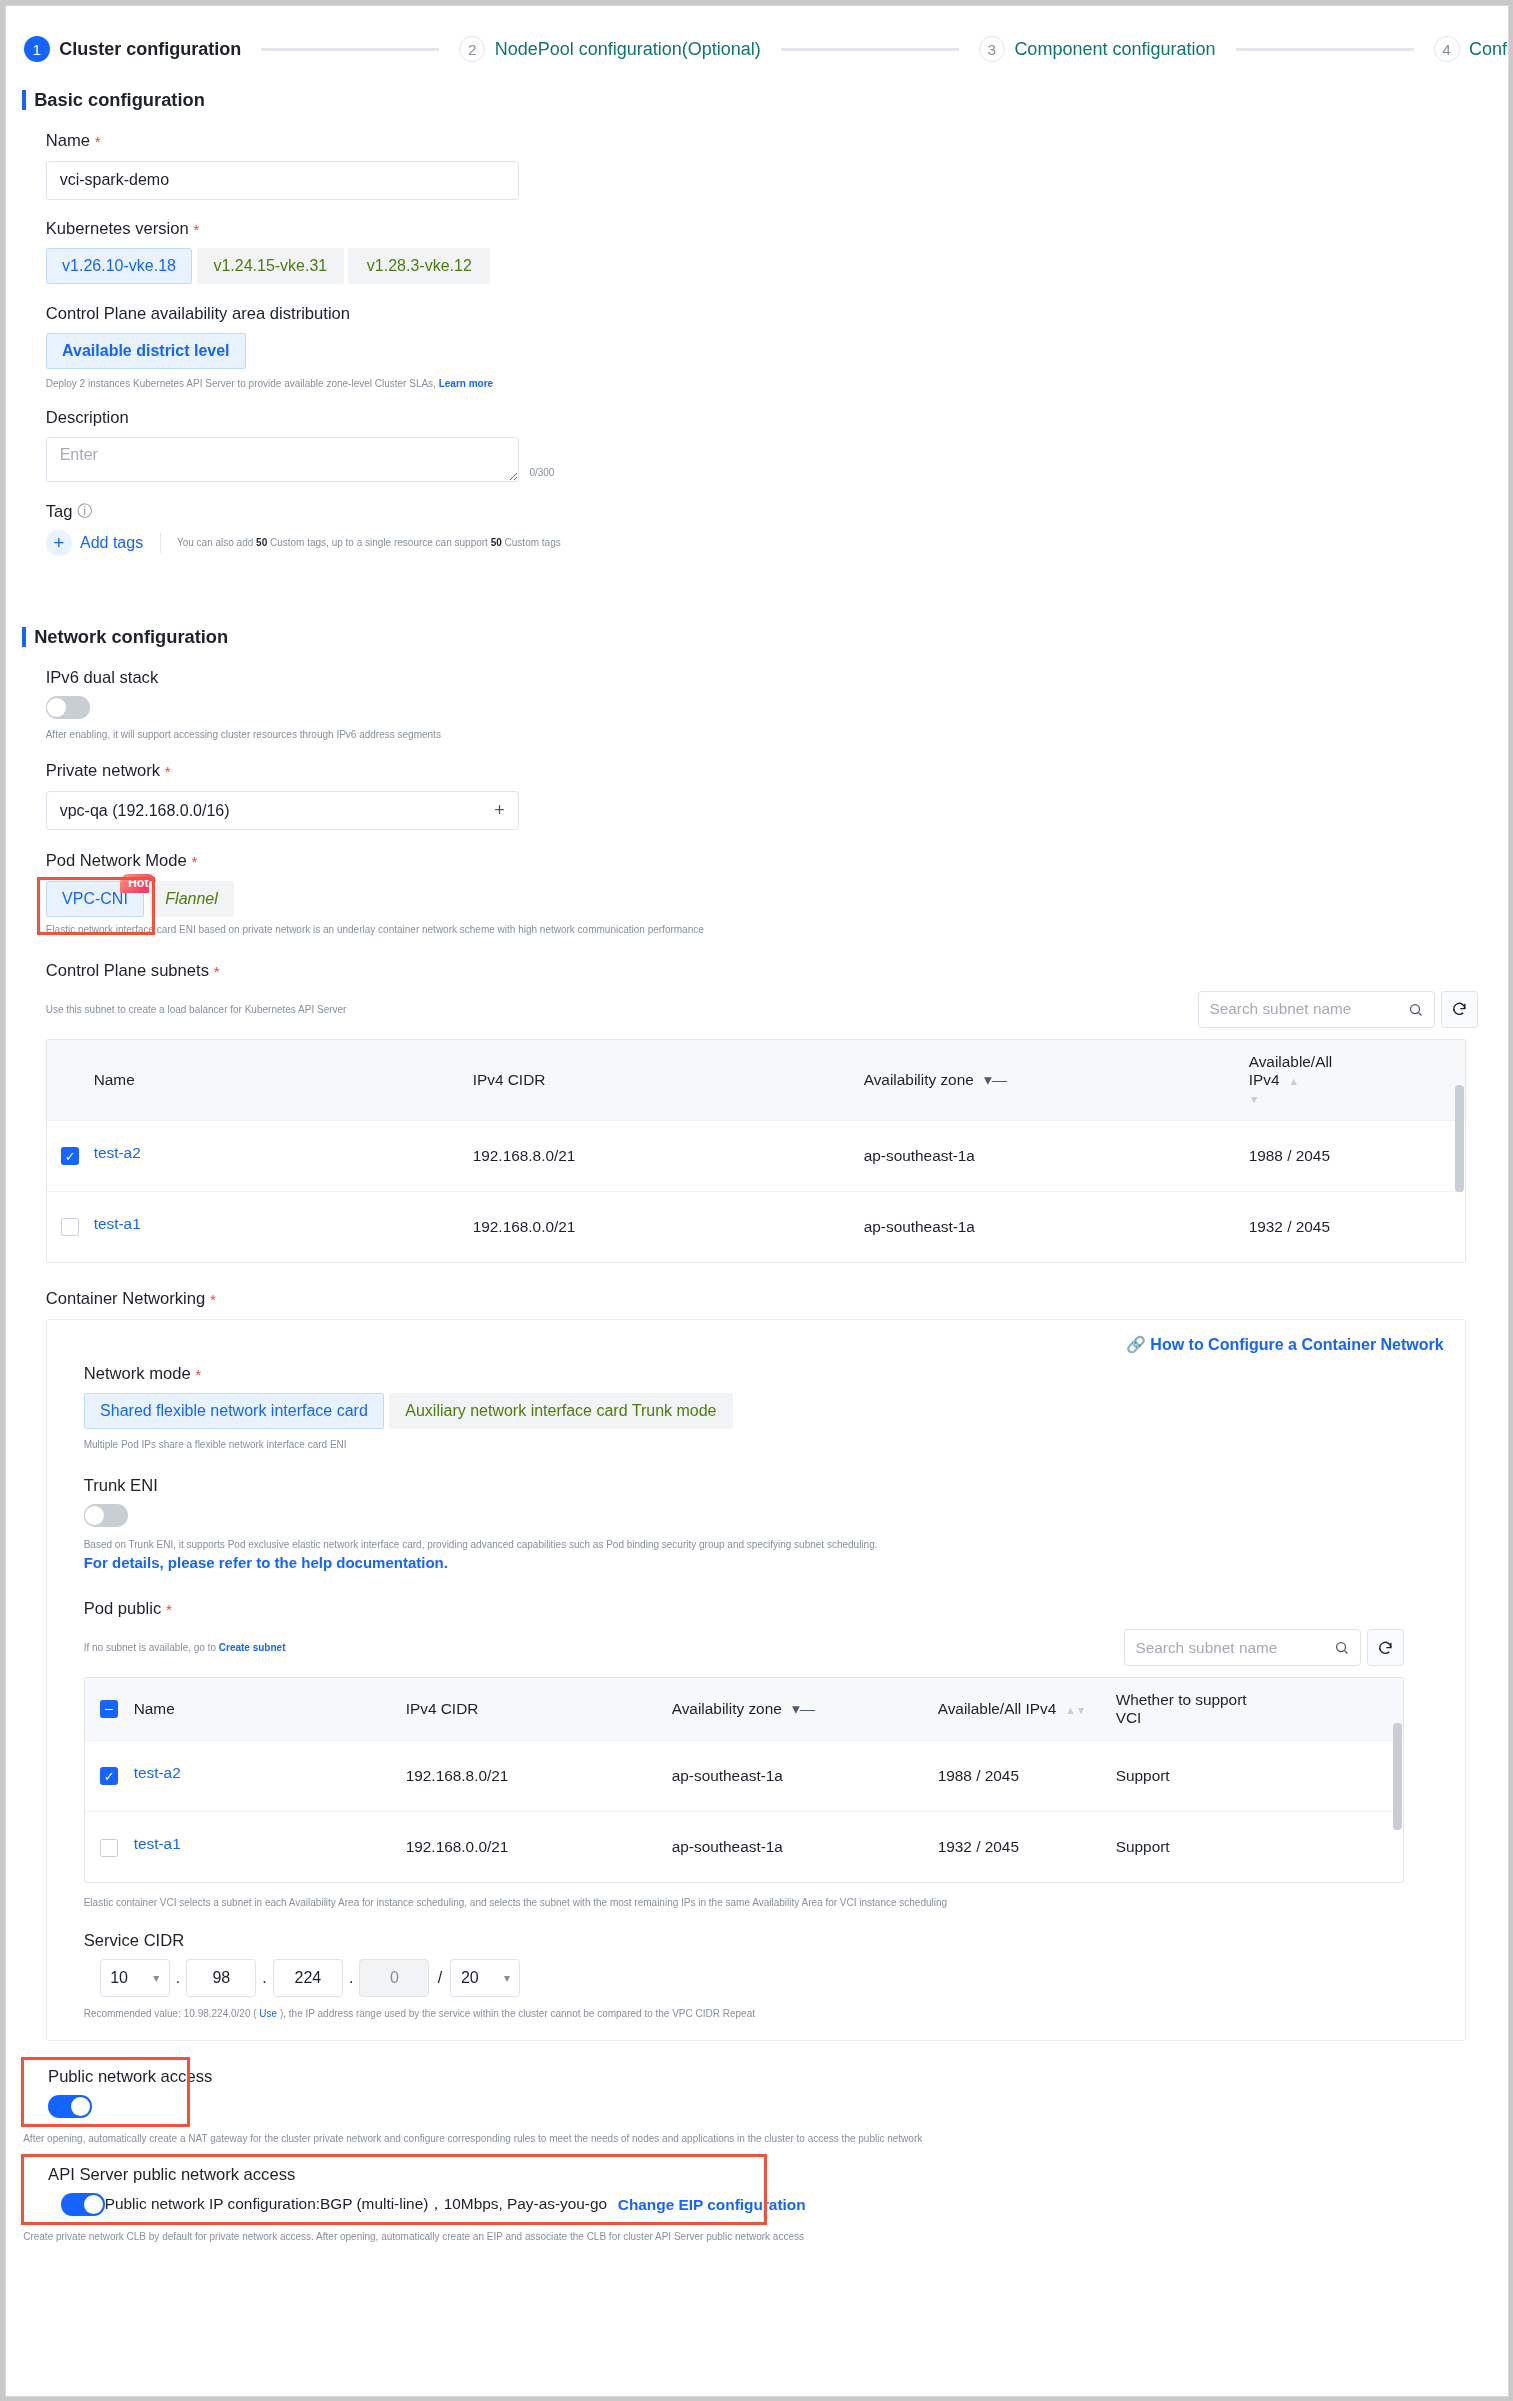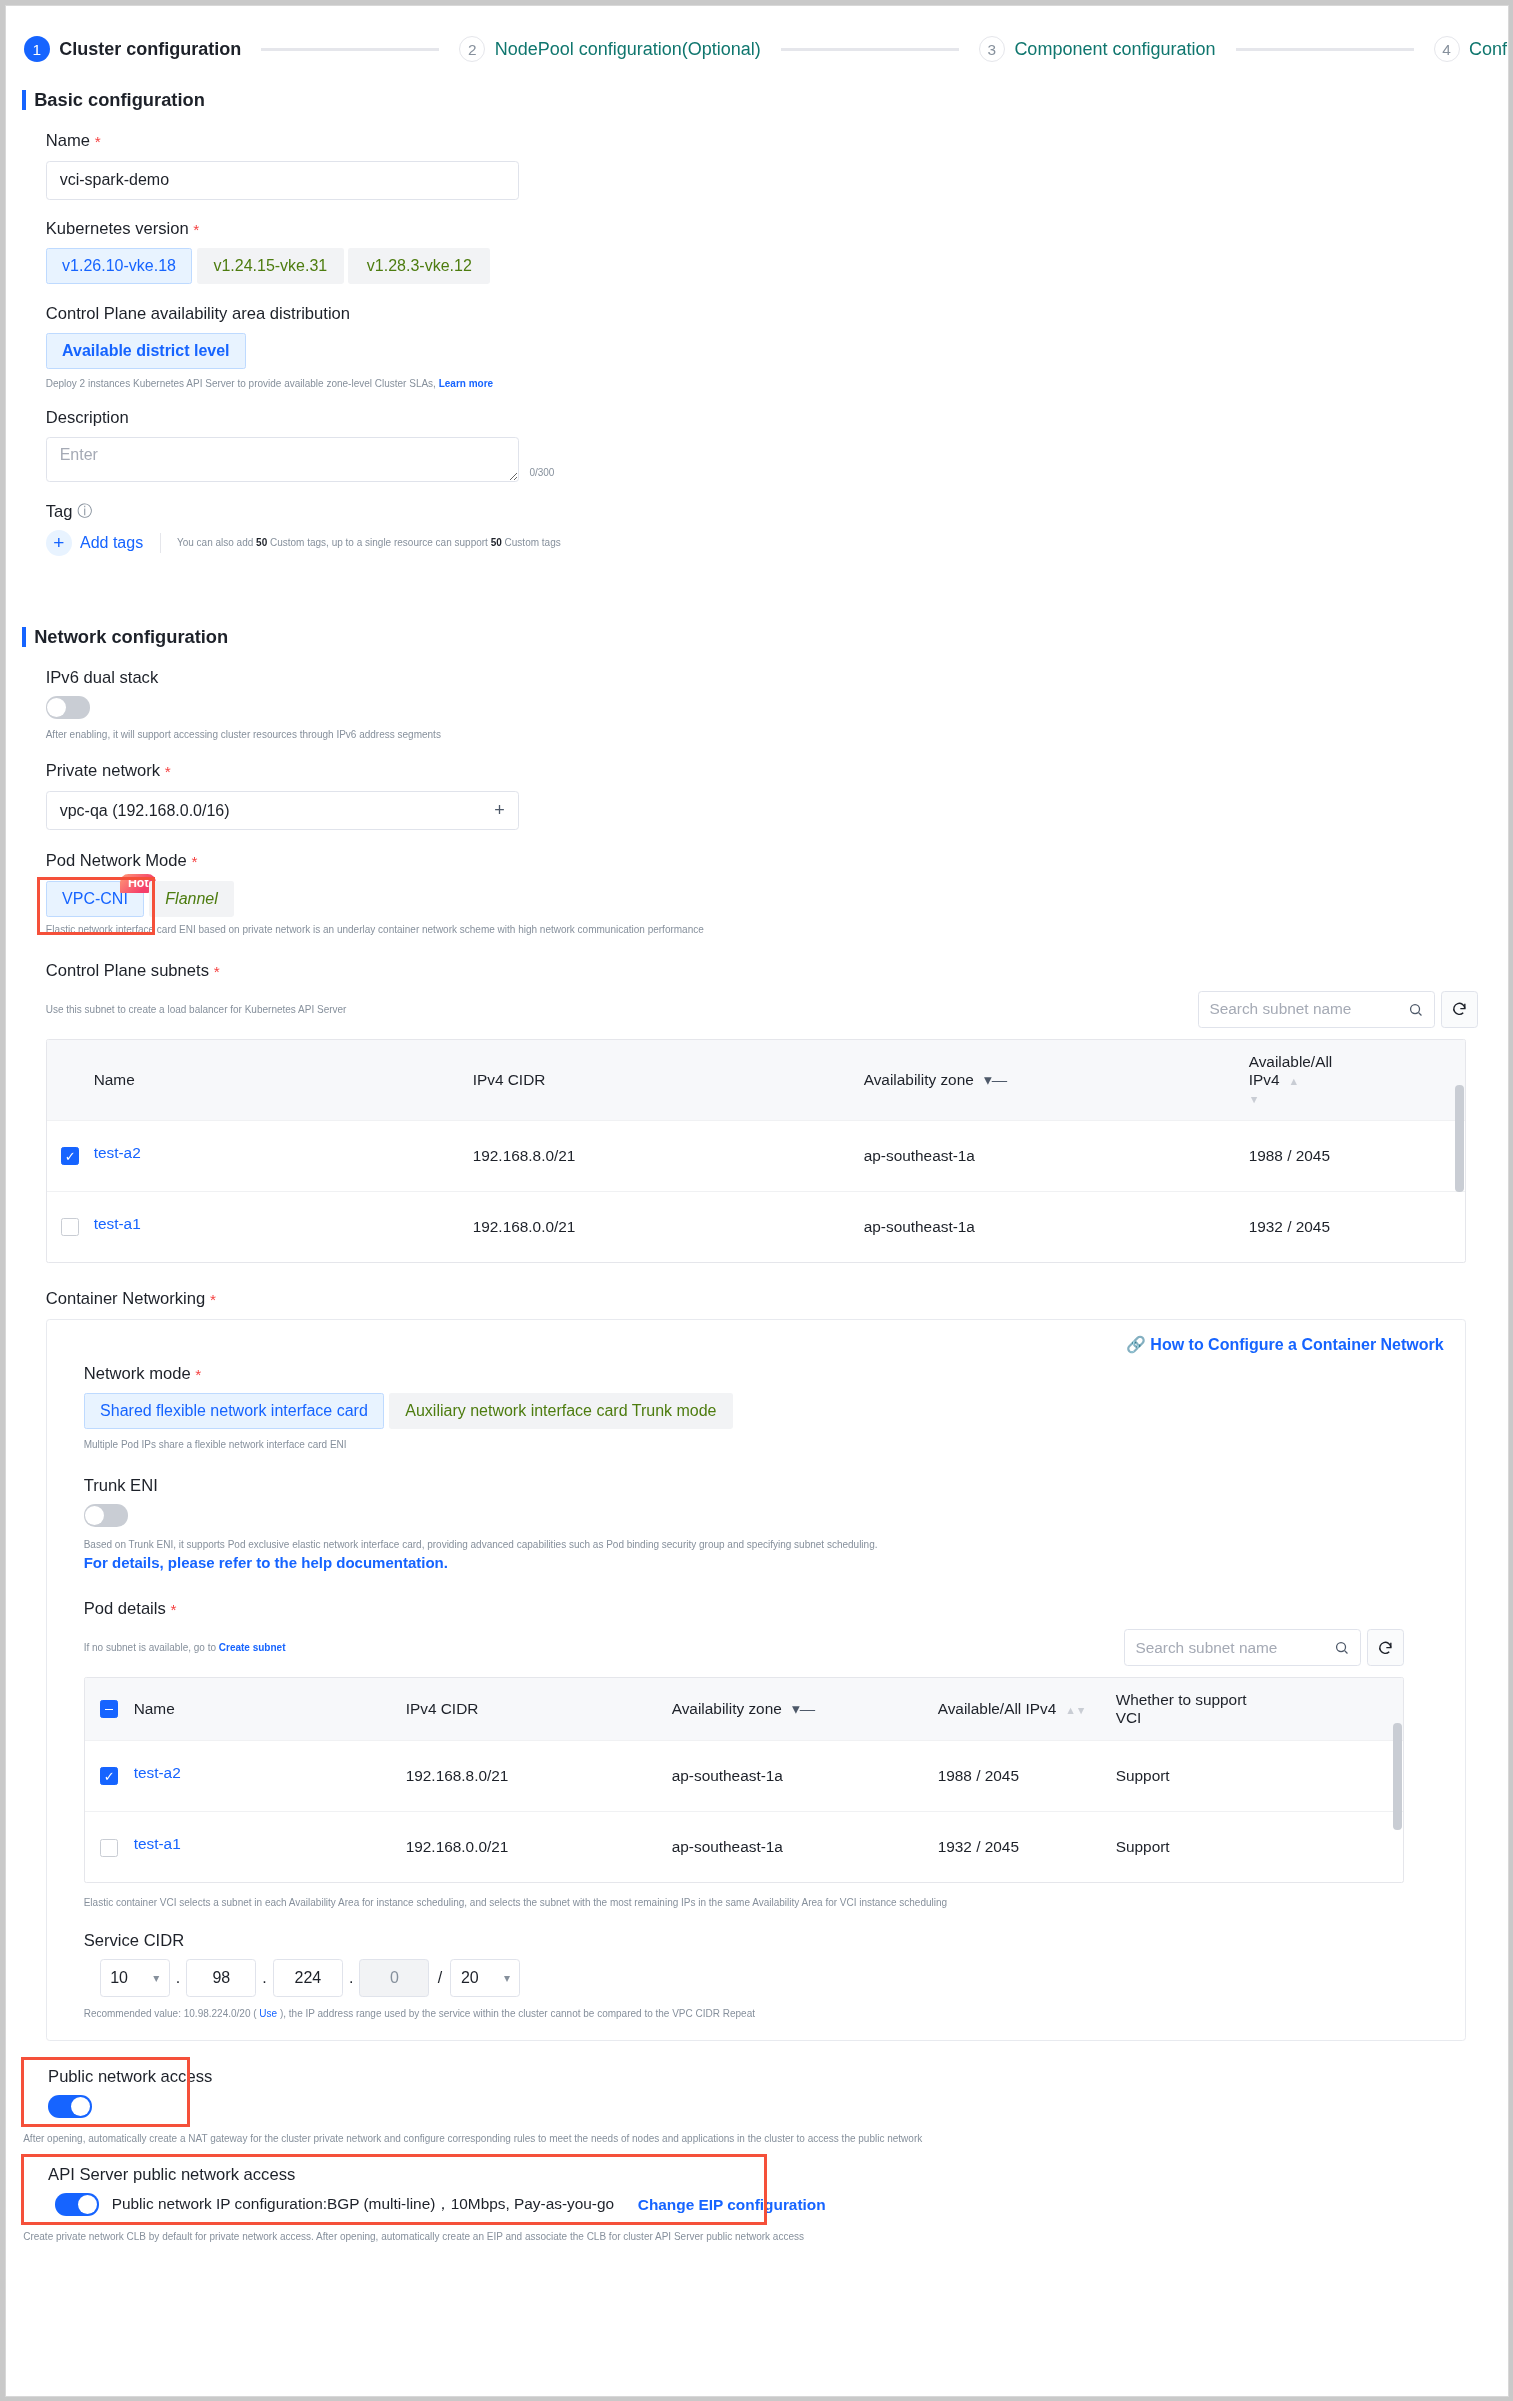--- a/index.html
+++ b/index.html
@@ -433,21 +433,21 @@
       <div class="label">Trunk ENI</div>
       <div class="toggle">
           <div class="knob"></div>
         </div>
       <div class="hint" style="margin-top:12px;">Based on Trunk ENI, it supports Pod exclusive elastic network interface card, providing advanced capabilities such as Pod binding security group and specifying subnet scheduling.</div>
       <div class="lnk b" style="font-size:15px;margin-top:4.7px;">For details, please refer to the help documentation.</div>
     </div>
 
     <div style="margin-left:37px; margin-top:28px; width:1320px;">
       <div class="label">
-        <span>Pod details</span>
+        <span>Pod public</span>
         <span class="req">*</span>
       </div>
       <div style="display:flex; justify-content:space-between; align-items:center;">
         <div class="hint">
           <span>If no subnet is available, go to</span>
           <span class="lnk b">Create subnet</span>
         </div>
         <div style="display:flex; gap:6px;">
           <div class="searchbox">
             <span>Search subnet name</span>
@@ -562,21 +562,21 @@
     <div class="label" style="margin-left:2.4px;">Public network access</div>
     <div class="toggle on" style="margin-left:2.4px;">
         <div class="knob"></div>
       </div>
     <div class="hint" style="margin-top:15.4px; margin-left:-22.5px;">After opening, automatically create a NAT gateway for the cluster private network and configure corresponding rules to meet the needs of nodes and applications in the cluster to access the public network</div>
     <div class="redbox" style="left:-25px; top:-9.5px; width:169px; height:70px;"></div>
   </div>
 
   <div class="fld" style="margin-top:21px; position:relative; width:1420px;">
     <div class="label" style="margin-left:2.4px;">API Server public network access</div>
-    <div style="display:flex; align-items:center; gap:13px; margin-left:9px;">
+    <div style="display:flex; align-items:center; margin-left:15px;">
       <div class="toggle on">
           <div class="knob"></div>
         </div>
       <div style="font-size:15.4px; color:#1d2129;">Public network IP configuration:BGP (multi-line)，10Mbps, Pay-as-you-go</div>
       <div class="lnk b" style="font-size:15.4px; margin-left:10.7px;">Change EIP configuration</div>
     </div>
     <div class="hint" style="margin-top:15.4px; margin-left:-22.5px;">Create private network CLB by default for private network access. After opening, automatically create an EIP and associate the CLB for cluster API Server public network access</div>
     <div class="redbox" style="left:-25px; top:-10.7px; width:746px; height:71px;"></div>
   </div>
 

